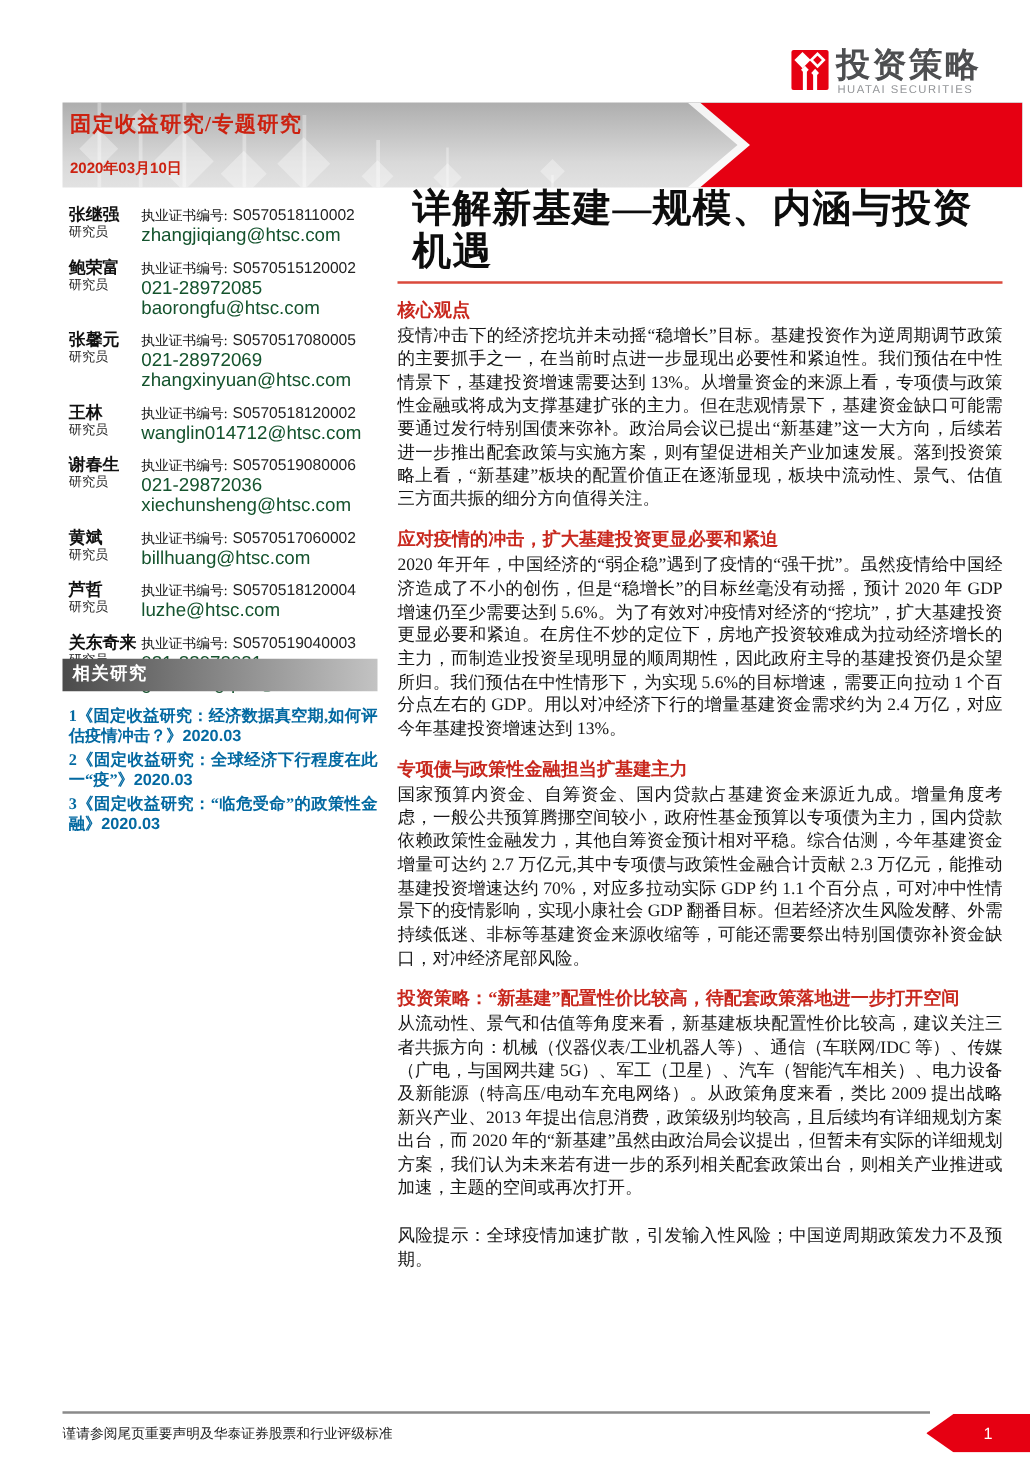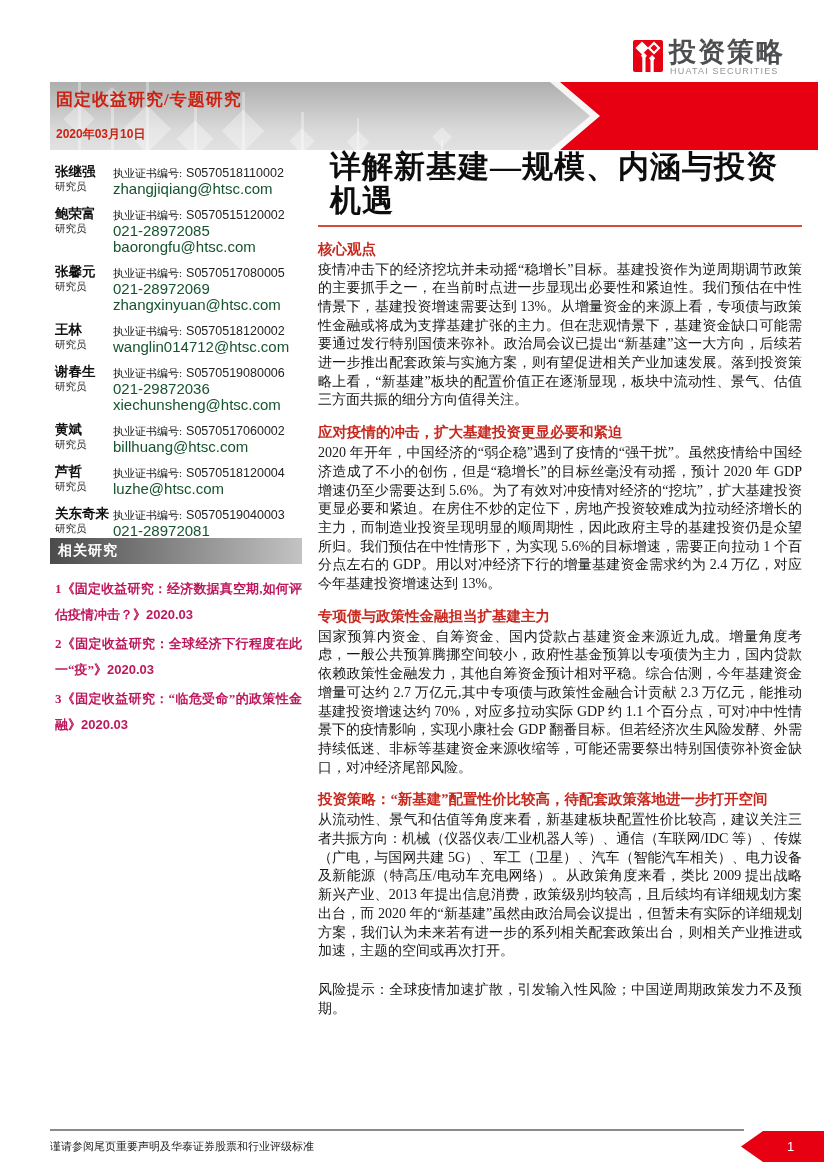--- a/index.html
+++ b/index.html
@@ -35,25 +35,25 @@
   .analyst{display:flex;margin-bottom:9px;}
   .a-left{width:58px;flex:none;}
   .a-name{font-size:13.5px;font-weight:bold;color:#111;line-height:16px;}
   .a-role{font-size:10.5px;color:#222;line-height:14px;}
   .a-right{flex:1;}
   .a-license{line-height:16px;white-space:nowrap;}
   .a-label{font-size:11px;color:#111;}
   .a-code{font-size:12.5px;color:#222;font-family:var(--sans);}
   .a-contact{font-size:15px;color:#14532d;font-family:Liberation Sans, sans-serif;line-height:16px;}
 
-  .related{position:absolute;left:50px;top:527px;width:252px;margin-top:11px;}
+  .related{position:absolute;left:50px;top:527px;width:252px;}
   .related-header{height:26px;line-height:26px;padding-left:8px;background:linear-gradient(to right,#4b4b4b,#c3c3c3);
     color:#fff;font-size:14px;font-weight:bold;letter-spacing:1px;}
   .related-list{margin-top:12px;padding-left:5px;}
-  .related-item{font-size:13px;font-weight:bold;color:#be185d;line-height:26px;margin-bottom:3px;text-align:justify;}
+  .related-item{font-size:13px;font-weight:bold;color:#0369a1;line-height:16px;margin-bottom:3px;text-align:justify;}
   .rel-date{font-family:var(--sans);font-weight:bold;}
 
   
   .content{position:absolute;left:318px;top:150px;width:484px;}
   .main-title{font-size:31px;font-weight:bold;color:#0d0d0d;letter-spacing:1px;padding-left:12px;line-height:34px;}
   .title-rule{height:1.5px;background:#DA4A3C;margin:7px 0 8px 0;}
   .section h2{font-size:14.5px;font-weight:bold;color:var(--hred);margin:13px 0 3px 0;line-height:18px;}
   .section p{font-size:14px;color:#161616;line-height:18.7px;text-align:justify;}
   .risk-note{font-size:14px;color:#161616;line-height:18.7px;margin-top:20px;text-align:justify;}
 

